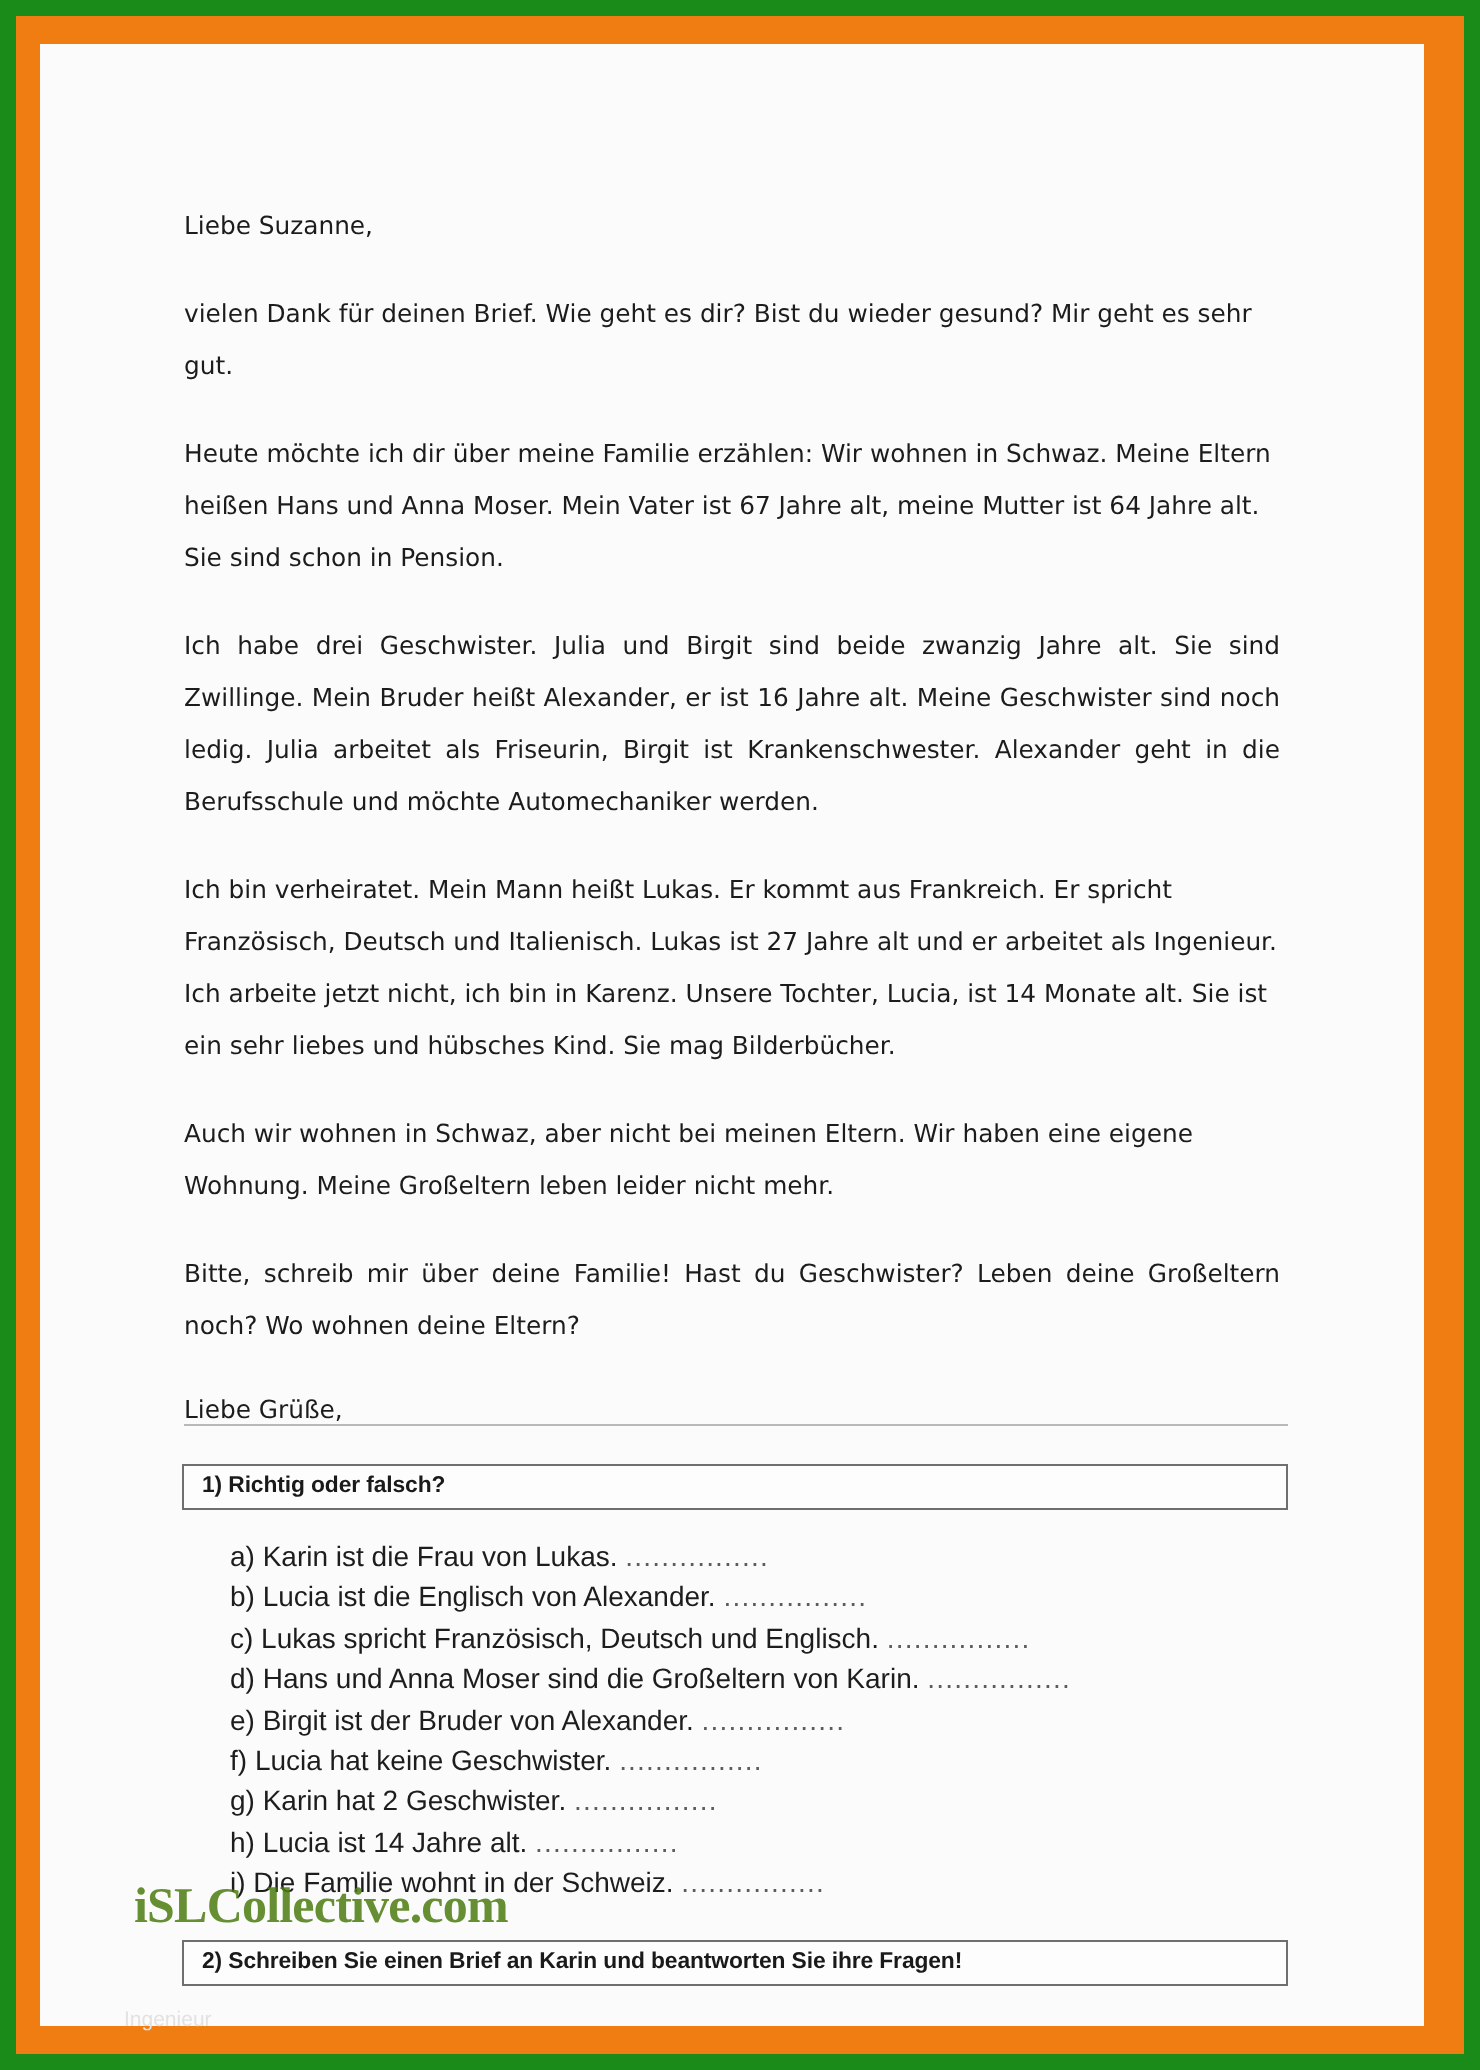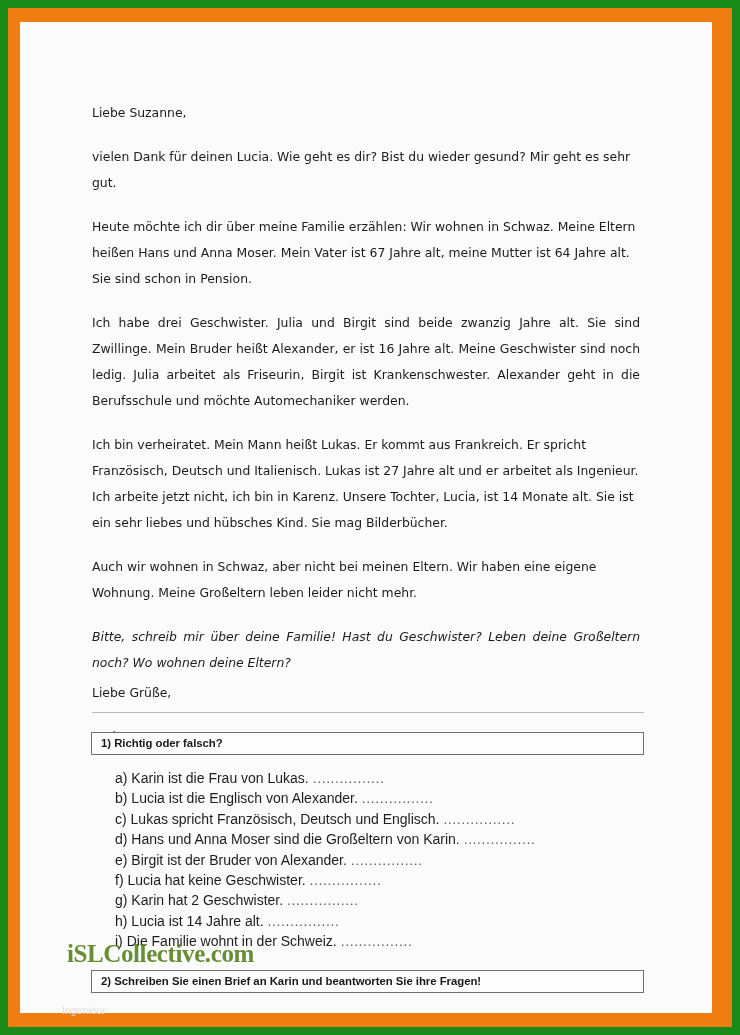--- a/index.html
+++ b/index.html
@@ -52,22 +52,21 @@
     line-height: 26px;
   }
   .letter p {
     margin: 0 0 18px 0;
   }
   .letter p.justify {
     text-align: justify;
     text-justify: inter-word;
   }
   .letter p.tight {
-    margin-bottom: 4px;
-    font-style: italic;
+    margin-bottom: 16px;
   }
   .sig-space { margin-bottom: 14px; }
 
   
   .divider {
     position: absolute;
     left: 72px;
     top: 690px;
     width: 552px;
     height: 1px;
@@ -133,21 +132,21 @@
 </head>
 <body>
 
 <div class="frame-green"></div>
 <div class="frame-orange"></div>
 
 <div class="page">
 
   <div class="letter">
     <p>Liebe Suzanne,</p>
-    <p>vielen Dank für deinen Lucia. Wie geht es dir? Bist du wieder gesund? Mir geht es sehr gut.</p>
+    <p>vielen Dank für deinen Brief. Wie geht es dir? Bist du wieder gesund? Mir geht es sehr gut.</p>
     <p>Heute möchte ich dir über meine Familie erzählen: Wir wohnen in Schwaz. Meine Eltern heißen Hans und Anna Moser. Mein Vater ist 67 Jahre alt, meine Mutter ist 64 Jahre alt. Sie sind schon in Pension.</p>
     <p class="justify">Ich habe drei Geschwister. Julia und Birgit sind beide zwanzig Jahre alt. Sie sind Zwillinge. Mein Bruder heißt Alexander, er ist 16 Jahre alt. Meine Geschwister sind noch ledig. Julia arbeitet als Friseurin, Birgit ist Krankenschwester. Alexander geht in die Berufsschule und möchte Automechaniker werden.</p>
     <p>Ich bin verheiratet. Mein Mann heißt Lukas. Er kommt aus Frankreich. Er spricht Französisch, Deutsch und Italienisch. Lukas ist 27 Jahre alt und er arbeitet als Ingenieur. Ich arbeite jetzt nicht, ich bin in Karenz. Unsere Tochter, Lucia, ist 14 Monate alt. Sie ist ein sehr liebes und hübsches Kind. Sie mag Bilderbücher.</p>
     <p>Auch wir wohnen in Schwaz, aber nicht bei meinen Eltern. Wir haben eine eigene Wohnung. Meine Großeltern leben leider nicht mehr.</p>
     <p class="justify tight">Bitte, schreib mir über deine Familie! Hast du Geschwister? Leben deine Großeltern noch? Wo wohnen deine Eltern?</p>
     <p class="sig-space">Liebe Grüße,</p>
     <p>Karin</p>
   </div>
 
   <div class="divider"></div>

